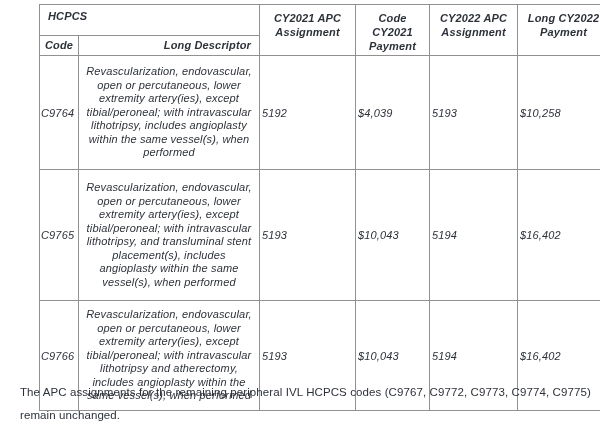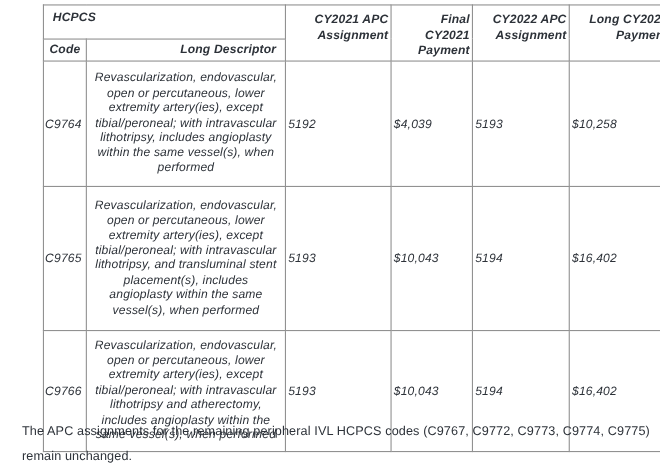--- a/index.html
+++ b/index.html
@@ -31,21 +31,21 @@
     overflow: hidden;
   }
   .apc th { font-weight: bold; }
   th.hcpcs-h {
     text-align: left;
     vertical-align: top;
     padding: 5px 8px 2px 8px;
     height: 22px;
   }
   th.colhead {
-    text-align: right;
+    text-align: center;
     vertical-align: top;
     padding: 6px 2px 2px 2px;
     line-height: 14px;
     white-space: pre-line;
   }
   th.code-h {
     padding: 2px 1px;
     height: 15px;
   }
   th.desc-h {
@@ -91,21 +91,21 @@
       <col style="width:96px">
       <col style="width:74px">
       <col style="width:88px">
       <col style="width:92px">
     </colgroup>
     <thead>
       <tr>
         <th class="hcpcs-h" colspan="2">HCPCS</th>
         <th class="colhead" rowspan="2">CY2021 APC
 Assignment</th>
-        <th class="colhead" rowspan="2">Final CY2021
+        <th class="colhead" rowspan="2">Code CY2021
 Payment</th>
         <th class="colhead" rowspan="2">CY2022 APC
 Assignment</th>
         <th class="colhead" rowspan="2">Long CY2022
 Payment</th>
       </tr>
       <tr>
         <th class="code-h">Code</th>
         <th class="desc-h">Long Descriptor</th>
       </tr>

